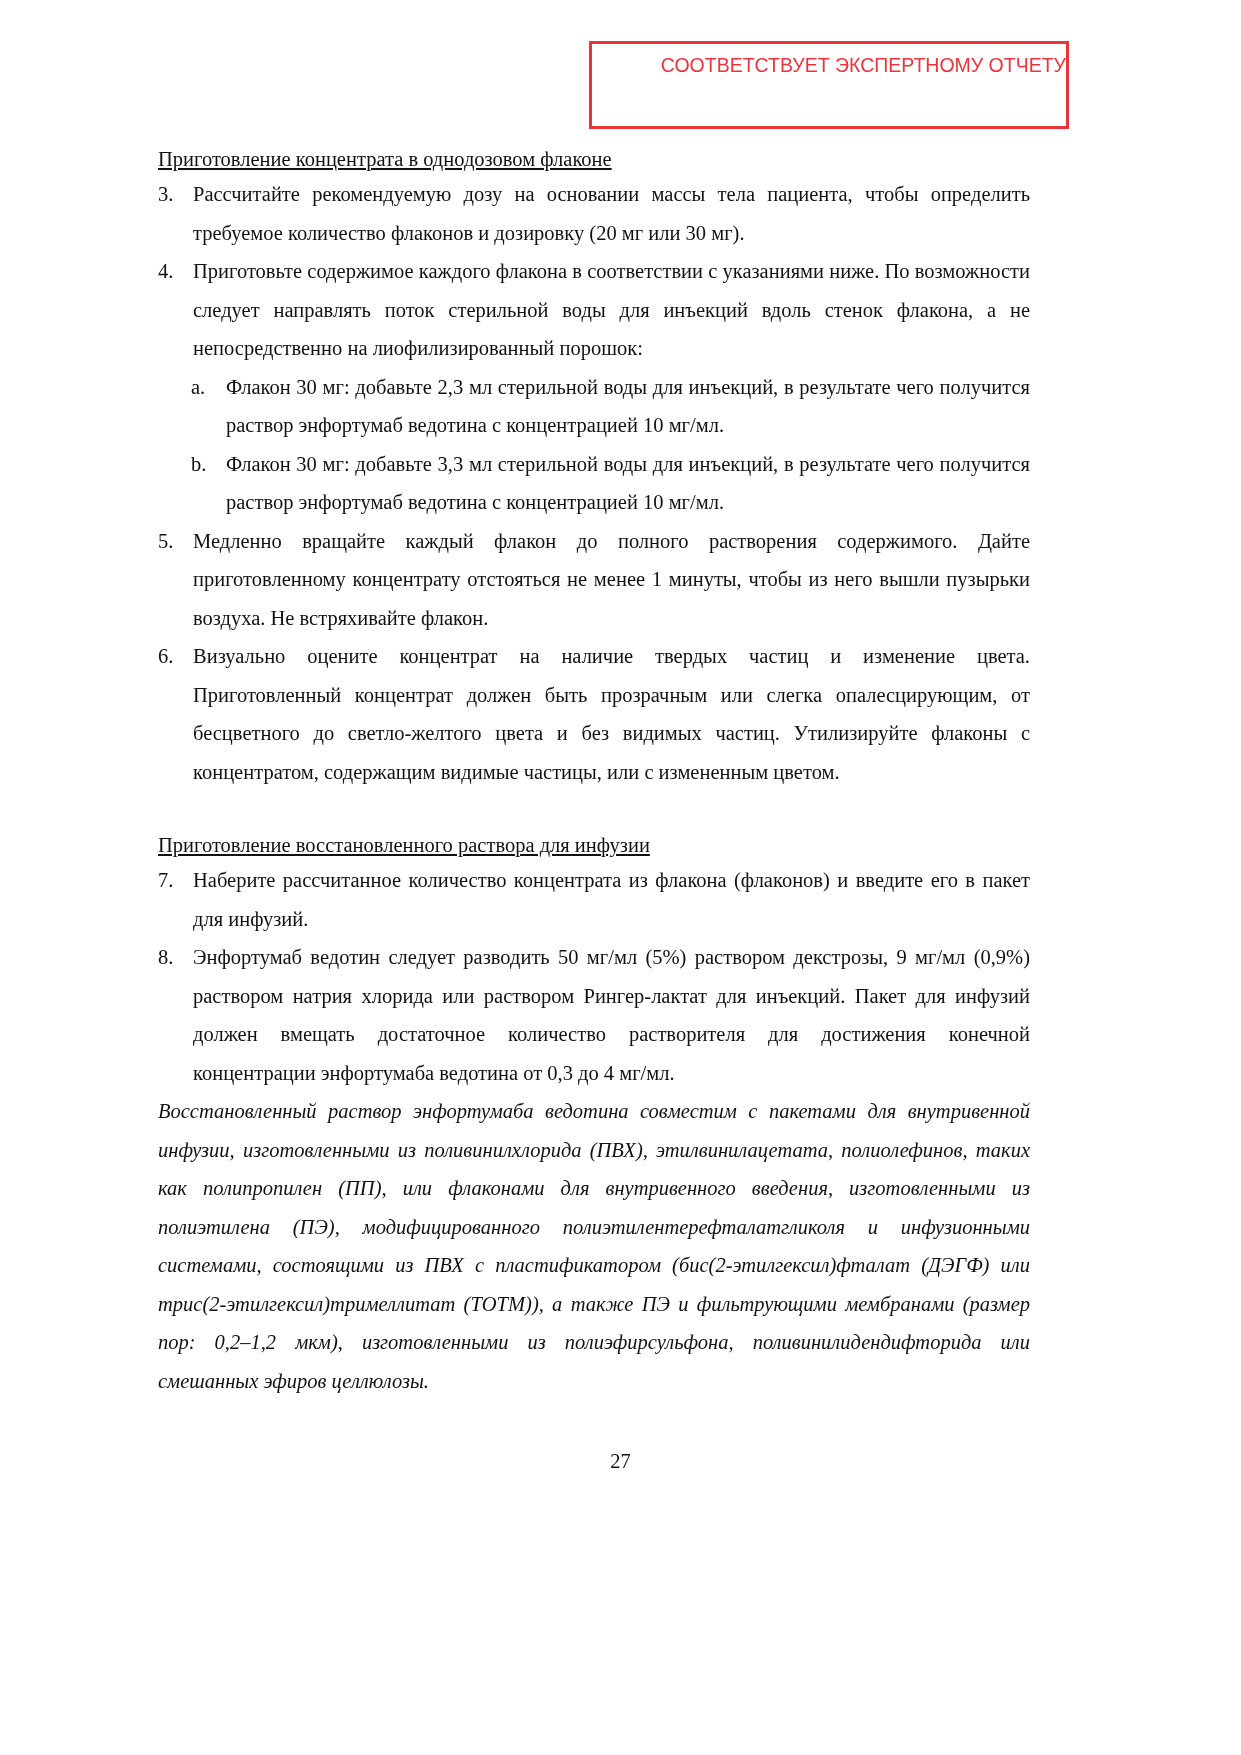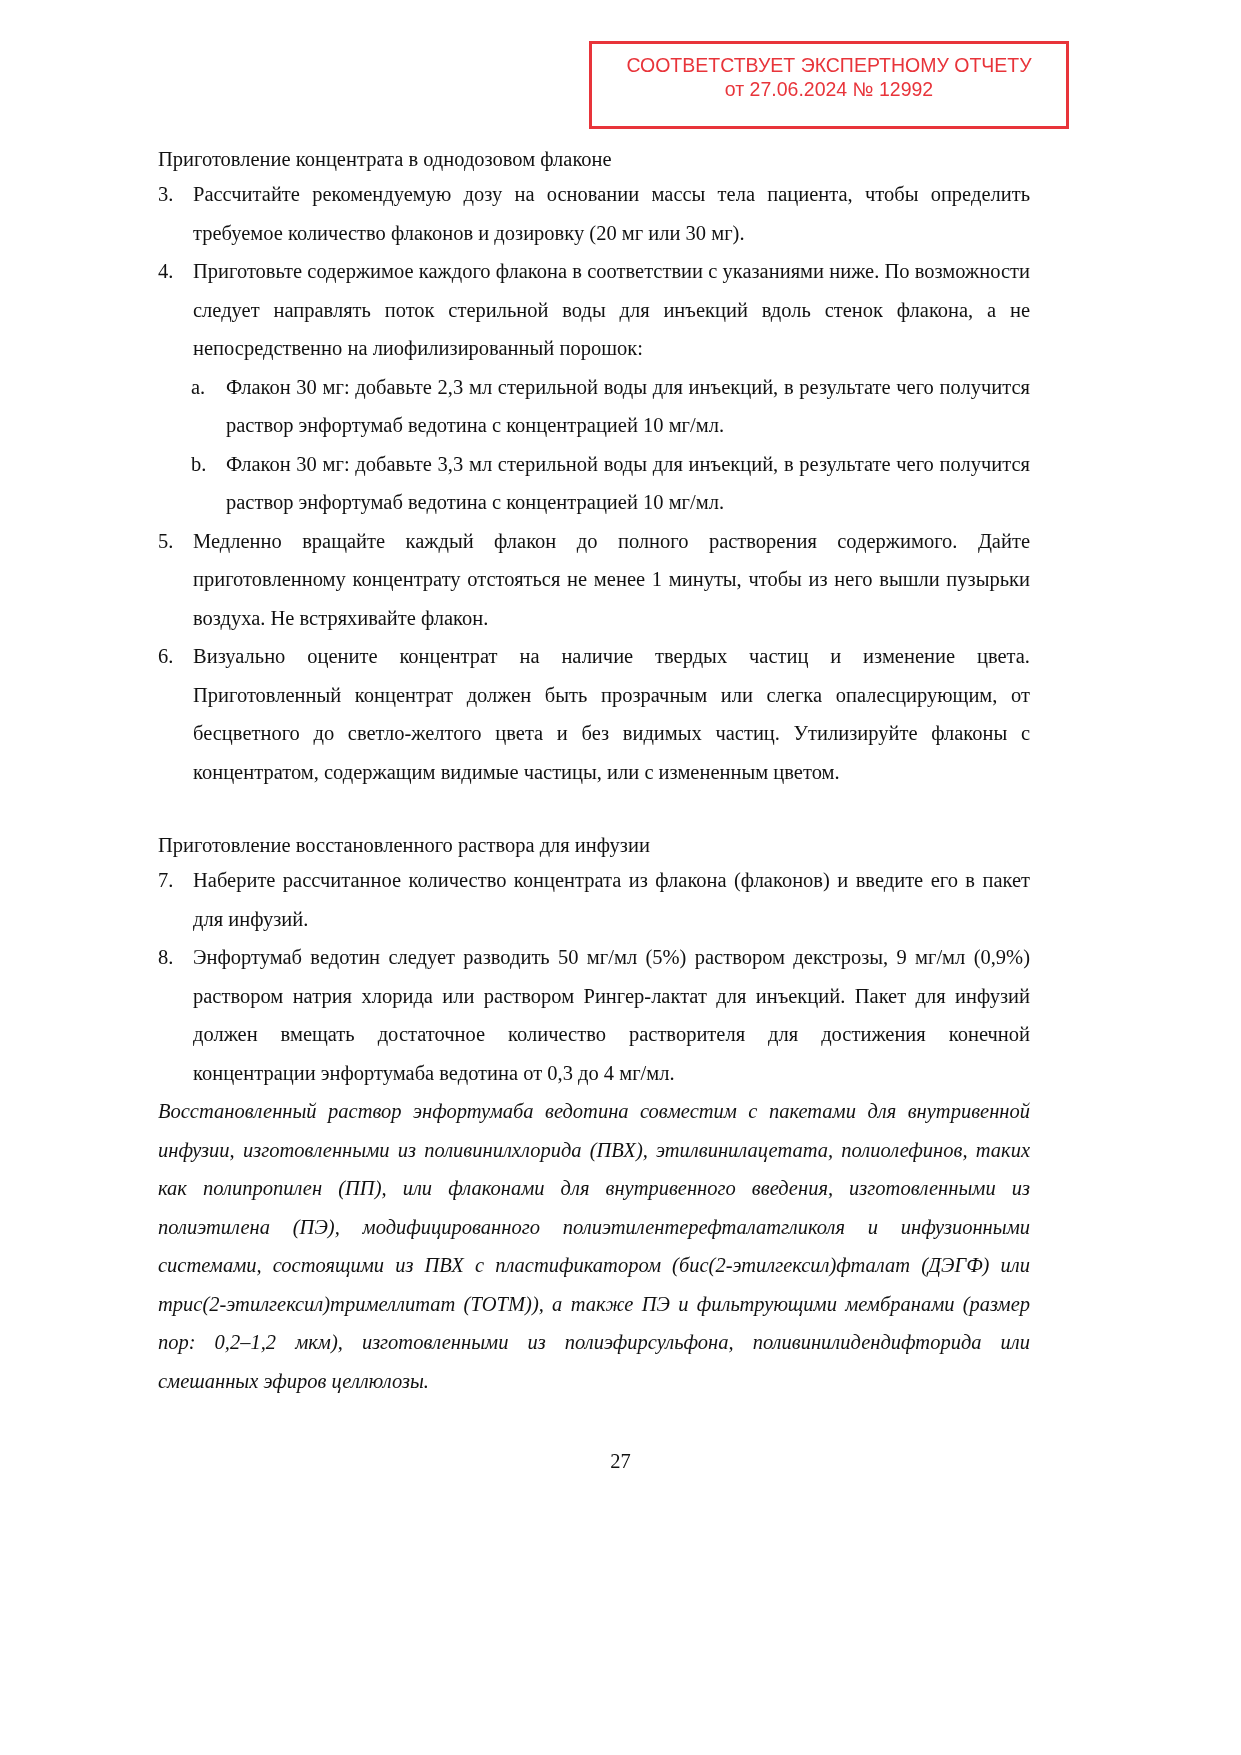--- a/index.html
+++ b/index.html
@@ -2,38 +2,37 @@
 <html><head>
   <meta charset="utf-8">
   <style>
     html, body { margin: 0; padding: 0; background: #ffffff; }
     body { width: 1241px; height: 1755px; position: relative; overflow: hidden;
            font-family: "Liberation Serif", "DejaVu Serif", serif; color: #111; }
     .stamp { position: absolute; left: 589px; top: 41px; width: 480px; height: 88px;
              border: 3px solid #e8343a; box-sizing: border-box;
              font-family: "Liberation Sans", "DejaVu Sans", sans-serif; color: #e8343a;
              text-align: center; font-size: 19.5px; line-height: 24px; padding-top: 9px; }
-    .stamp div { white-space: nowrap; }
+    .stamp div { white-space: nowrap; text-align: right; }
     .page { position: absolute; left: 158px; top: 143px; width: 872px; font-size: 20.5px; }
-    .heading { line-height: 32px; margin: 0; }
+    .heading { text-decoration: underline; line-height: 32px; margin: 0; }
     .item { position: relative; padding-left: 35px; line-height: 38.5px; text-align: justify; }
     .item .num { position: absolute; left: 0; top: 0; }
     .sub { position: relative; padding-left: 68px; line-height: 38.5px; text-align: justify; }
     .sub .num { position: absolute; left: 33px; top: 0; }
     .para { line-height: 38.5px; text-align: justify; margin: 0; font-style: italic; }
     .gap { height: 38px; }
     .pagenum { position: absolute; left: 0; width: 1241px; top: 1450px; text-align: center;
                font-size: 20.5px; }
   </style>
 </head>
 <body>
 
 <div class="stamp">
   <div>СООТВЕТСТВУЕТ ЭКСПЕРТНОМУ ОТЧЕТУ</div>
-  <div>от 27.06.2024 № 12992</div>
 </div>
 
 <div class="page">
   <p class="heading">Приготовление концентрата в однодозовом флаконе</p>
 
   <div class="item">
     <span class="num">3.</span>
     <span>Рассчитайте рекомендуемую дозу на основании массы тела пациента, чтобы определить требуемое количество флаконов и дозировку (20 мг или 30 мг).</span>
   </div>
   <div class="item">

